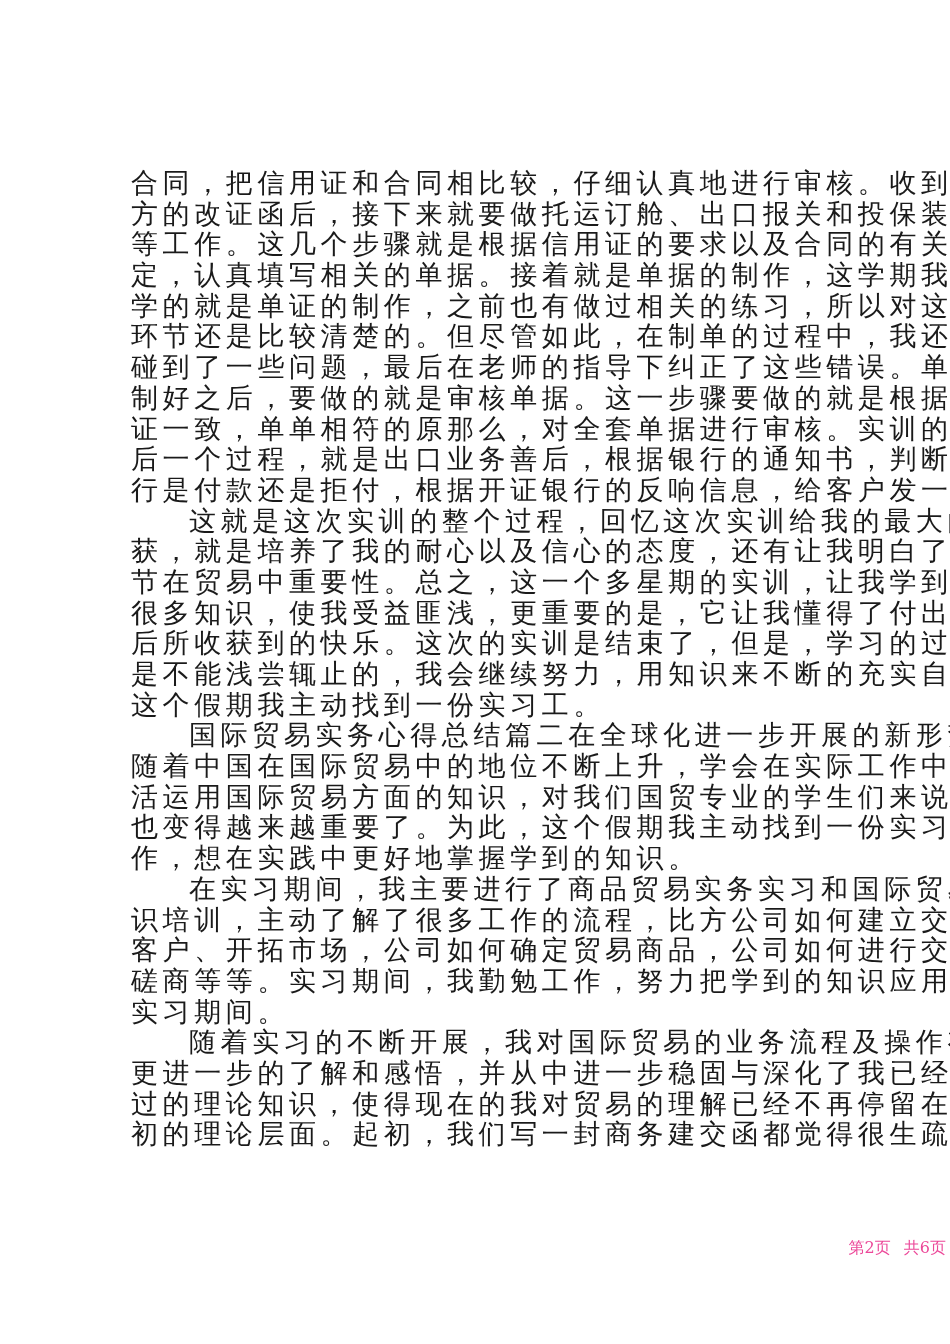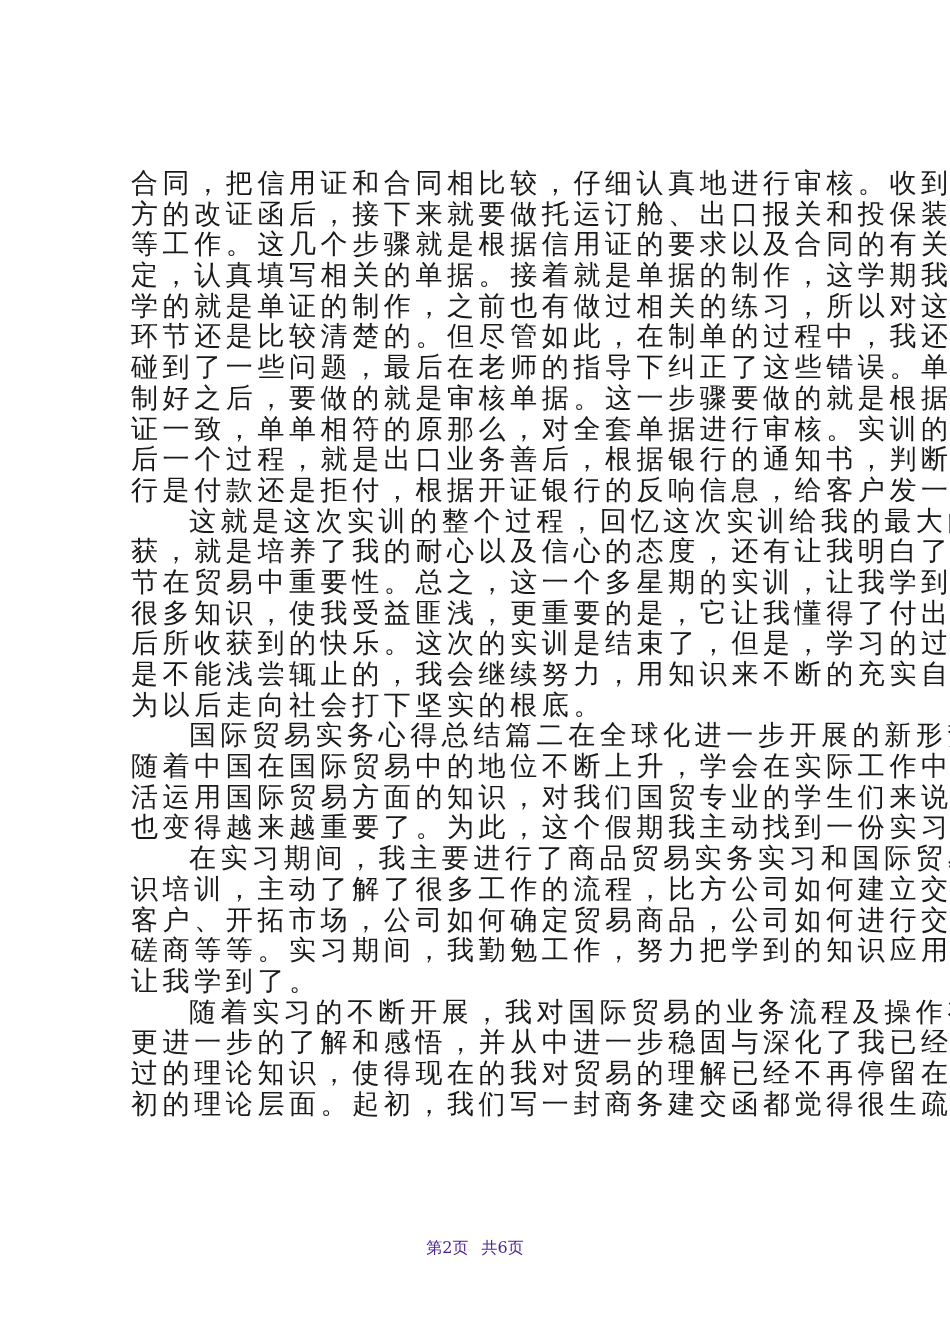--- a/index.html
+++ b/index.html
@@ -7,22 +7,22 @@
   .page { position: absolute; left: 0; top: 0; width: 950px; height: 1344px; background: #fff; }
   .body-text {
     position: absolute; left: 131px; top: 168px; width: 700px;
     font-family: "DejaVu Serif", "Liberation Serif", serif;
     font-size: 27px; line-height: 30.7px; color: #1a1a1a;
     letter-spacing: 4.6px;
   }
   .line { display: block; white-space: nowrap; height: 30.7px; }
   .indent { padding-left: 58px; }
   .footer {
-    position: absolute; top: 1238px; left: 0; width: 950px; text-align: center;
-    font-family: "DejaVu Serif", "Liberation Serif", serif; font-size: 16px; color: #4c1d95;
+    position: absolute; top: 1238px; left: 0; width: 950px; text-align: right;
+    font-family: "DejaVu Serif", "Liberation Serif", serif; font-size: 16px; color: #ec4899;
   }
   .footer span { margin: 0 4px; }
 </style>
 </head>
 <body>
 
 <div class="page">
   <div class="body-text" id="body-text">
       <span class="line">合同，把信用证和合同相比较，仔细认真地进行审核。收到对</span>
       <span class="line">方的改证函后，接下来就要做托运订舱、出口报关和投保装船</span>
@@ -34,30 +34,31 @@
       <span class="line">制好之后，要做的就是审核单据。这一步骤要做的就是根据单</span>
       <span class="line">证一致，单单相符的原那么，对全套单据进行审核。实训的最</span>
       <span class="line">后一个过程，就是出口业务善后，根据银行的通知书，判断银</span>
       <span class="line">行是付款还是拒付，根据开证银行的反响信息，给客户发一封</span>
       <span class="line indent">这就是这次实训的整个过程，回忆这次实训给我的最大的收</span>
       <span class="line">获，就是培养了我的耐心以及信心的态度，还有让我明白了细</span>
       <span class="line">节在贸易中重要性。总之，这一个多星期的实训，让我学到了</span>
       <span class="line">很多知识，使我受益匪浅，更重要的是，它让我懂得了付出之</span>
       <span class="line">后所收获到的快乐。这次的实训是结束了，但是，学习的过程</span>
       <span class="line">是不能浅尝辄止的，我会继续努力，用知识来不断的充实自己，</span>
-      <span class="line">为以后走向社会打下坚实的根底。</span>
+      <span class="line">这个假期我主动找到一份实习工。</span>
       <span class="line indent">国际贸易实务心得总结篇二在全球化进一步开展的新形势下</span>
       <span class="line">随着中国在国际贸易中的地位不断上升，学会在实际工作中灵</span>
       <span class="line">活运用国际贸易方面的知识，对我们国贸专业的学生们来说，</span>
       <span class="line">也变得越来越重要了。为此，这个假期我主动找到一份实习工</span>
+      <span class="line">作，想在实践中更好地掌握学到的知识。</span>
       <span class="line indent">在实习期间，我主要进行了商品贸易实务实习和国际贸易知</span>
       <span class="line">识培训，主动了解了很多工作的流程，比方公司如何建立交易</span>
       <span class="line">客户、开拓市场，公司如何确定贸易商品，公司如何进行交易</span>
       <span class="line">磋商等等。实习期间，我勤勉工作，努力把学到的知识应用到</span>
-      <span class="line">让我学到了。</span>
+      <span class="line">实习期间。</span>
       <span class="line indent">随着实习的不断开展，我对国际贸易的业务流程及操作有了</span>
       <span class="line">更进一步的了解和感悟，并从中进一步稳固与深化了我已经学</span>
       <span class="line">过的理论知识，使得现在的我对贸易的理解已经不再停留在当</span>
       <span class="line">初的理论层面。起初，我们写一封商务建交函都觉得很生疏，</span>
     </div>
   <div class="footer">
     <span>第2页</span>
     <span>共6页</span>
   </div>
 </div>

